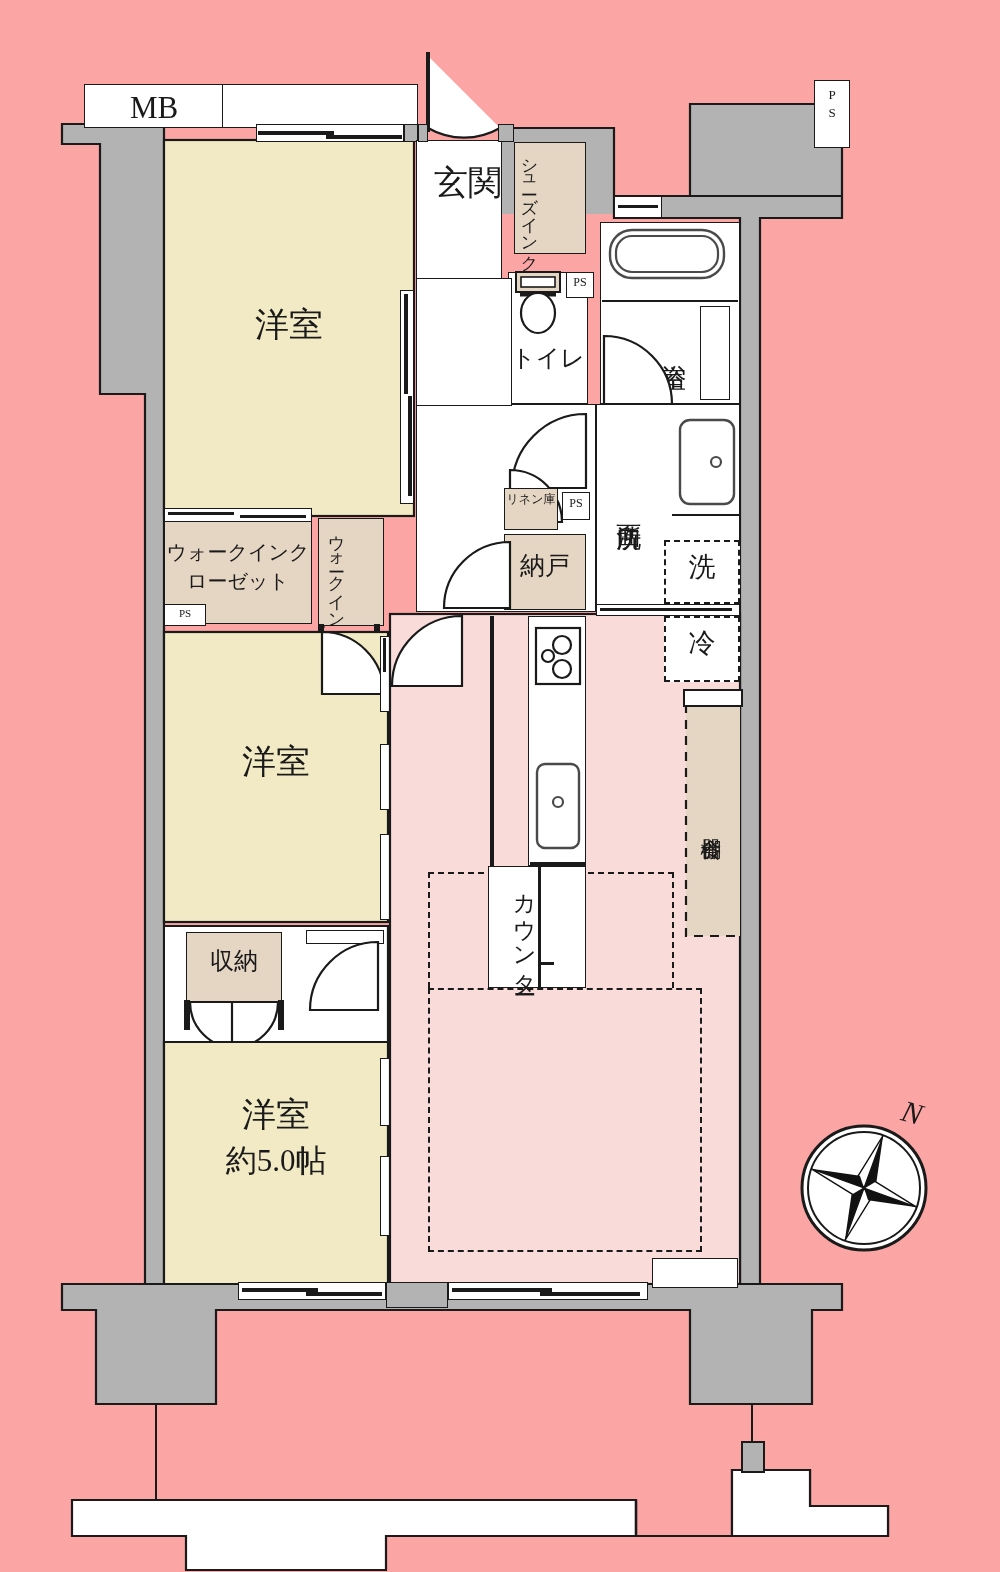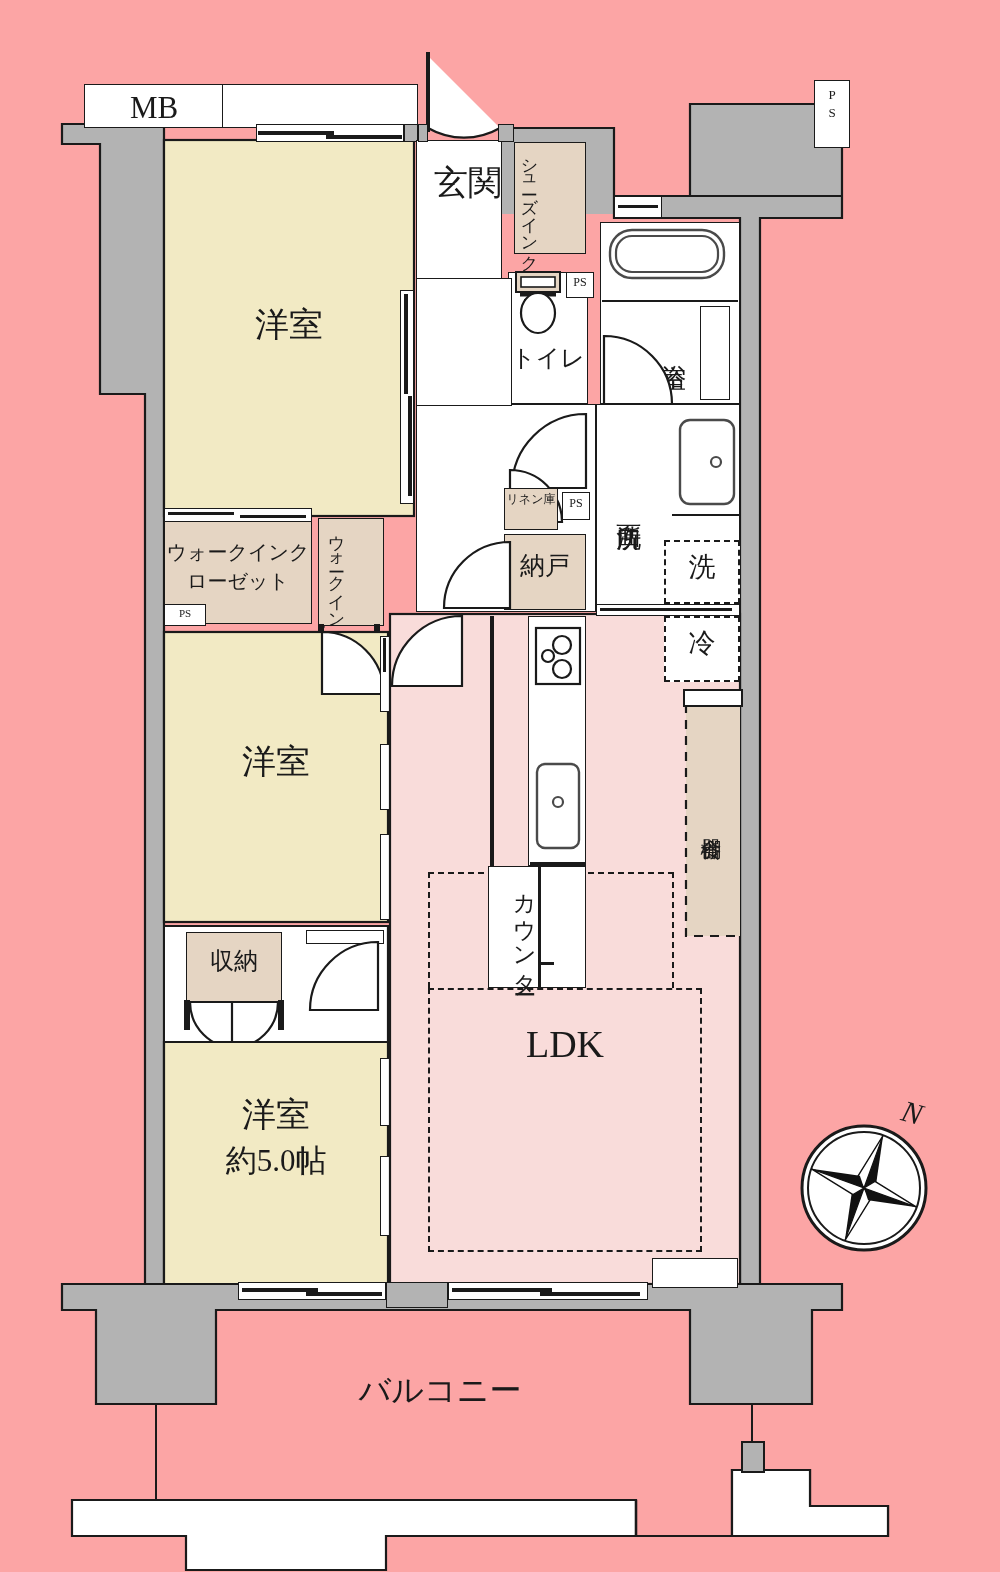--- a/index.html
+++ b/index.html
@@ -227,21 +227,20 @@
   <div class="abs whiteplain" style="left:380px;top:1156px;width:10px;height:80px;border:1.6px solid #1a1a1a;"></div>
 
   <div class="abs fill-p" style="left:390px;top:614px;width:350px;height:670px;"></div>
   <svg class="abs" style="left:0;top:0;width:1000px;height:1572px;pointer-events:none;">
     <rect x="390" y="614" width="350" height="670" fill="none" stroke="#1a1a1a" stroke-width="2.2"></rect>
   </svg>
 
   <div class="abs dash" style="left:428px;top:872px;width:246px;height:116px;border-bottom:none;"></div>
   <div class="abs dash" style="left:428px;top:988px;width:274px;height:264px;"></div>
 
-  <div class="lbl big" style="left:428px;top:1022px;width:274px;font-size:38px;">LDK</div>
 
   <svg class="abs" style="left:386px;top:612px;width:86px;height:80px;">
     <path d="M76,4 A70,70 0 0 0 6,74 L76,74 Z" fill="#ffffff" stroke="#1a1a1a" stroke-width="2.2"></path>
   </svg>
 
   <div class="abs white" style="left:528px;top:616px;width:58px;height:250px;"></div>
   <svg class="abs" style="left:532px;top:624px;width:52px;height:66px;">
     <rect x="4" y="4" width="44" height="56" class="fixtk"></rect>
     <circle cx="30" cy="21" r="9" fill="none" stroke="#1a1a1a" stroke-width="2.2"></circle>
     <circle cx="16" cy="32" r="6" fill="none" stroke="#1a1a1a" stroke-width="2.2"></circle>
@@ -293,21 +292,20 @@
 
   <svg class="abs" style="left:0;top:0;width:1000px;height:1572px;pointer-events:none;">
     <path d="M72,1500 L72,1536 L186,1536 L186,1570 L386,1570 L386,1536 L636,1536 L636,1500 Z" fill="#ffffff" stroke="#1a1a1a" stroke-width="2.2"></path>
     <path d="M636,1500 L636,1536 L732,1536 L732,1470 L810,1470 L810,1506 L888,1506 L888,1536 L636,1536" fill="#ffffff" stroke="#1a1a1a" stroke-width="2.2"></path>
     <path d="M72,1500 L636,1500" fill="none" stroke="#1a1a1a" stroke-width="2.2"></path>
     <path d="M636,1500 L636,1536" fill="none" stroke="#1a1a1a" stroke-width="2.2"></path>
     <path d="M732,1470 L810,1470 L810,1506 L888,1506 L888,1536 L732,1536 Z" fill="#ffffff" stroke="#1a1a1a" stroke-width="2.2"></path>
     <rect x="742" y="1442" width="22" height="30" fill="#b3b3b3" stroke="#1a1a1a" stroke-width="2"></rect>
   </svg>
 
-  <div class="lbl big" style="left:260px;top:1372px;width:360px;font-size:32px;">バルコニー</div>
 
   <svg class="abs" style="left:796px;top:1104px;width:140px;height:160px;">
     <circle cx="68" cy="84" r="62" fill="#ffffff" stroke="#1a1a1a" stroke-width="3"></circle>
     <circle cx="68" cy="84" r="56" fill="#ffffff" stroke="#1a1a1a" stroke-width="2"></circle>
 
     <g transform="rotate(20 68 84)">
       <path d="M68,28 L78,76 L68,84 L58,76 Z" fill="#111111"></path>
       <path d="M68,28 L58,76 L68,84 Z" fill="#ffffff" stroke="#111111" stroke-width="1.3"></path>
       <path d="M68,140 L58,92 L68,84 L78,92 Z" fill="#111111"></path>
       <path d="M68,140 L78,92 L68,84 Z" fill="#ffffff" stroke="#111111" stroke-width="1.3"></path>

